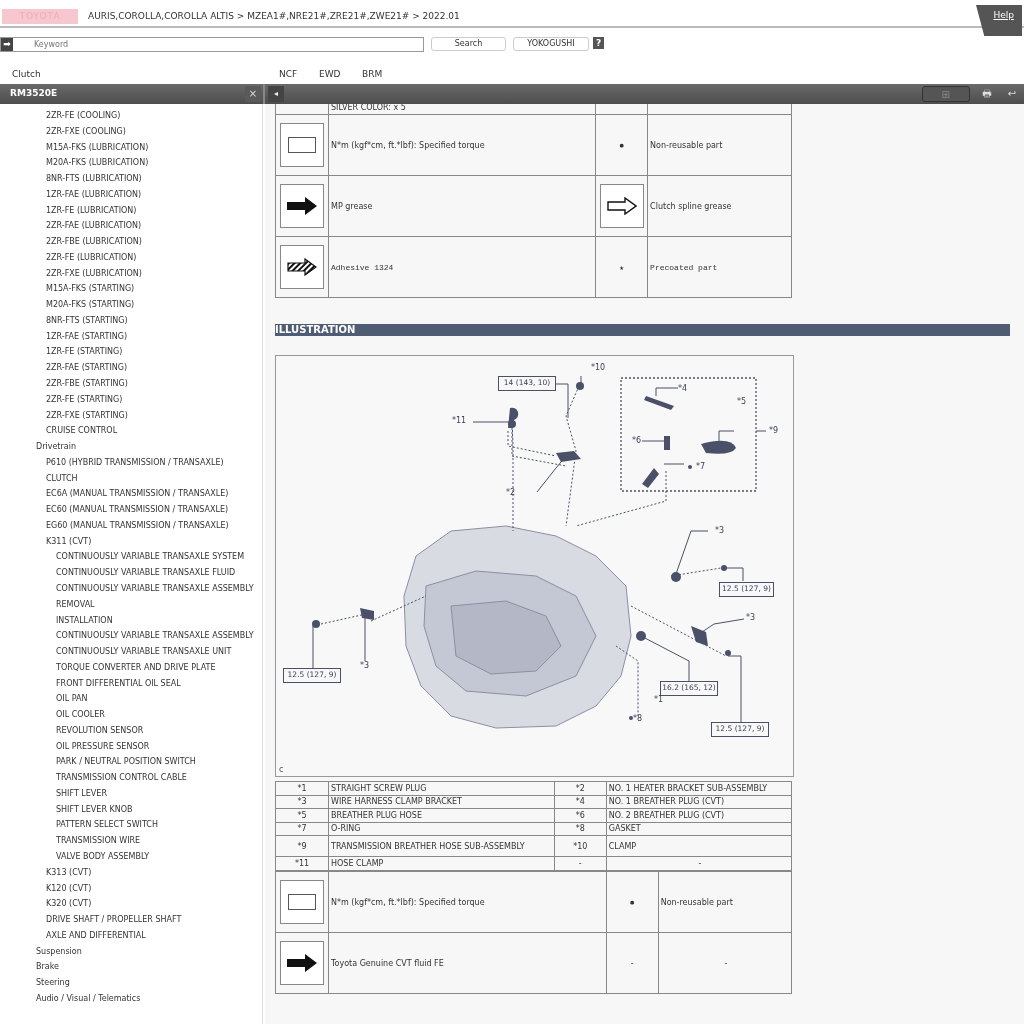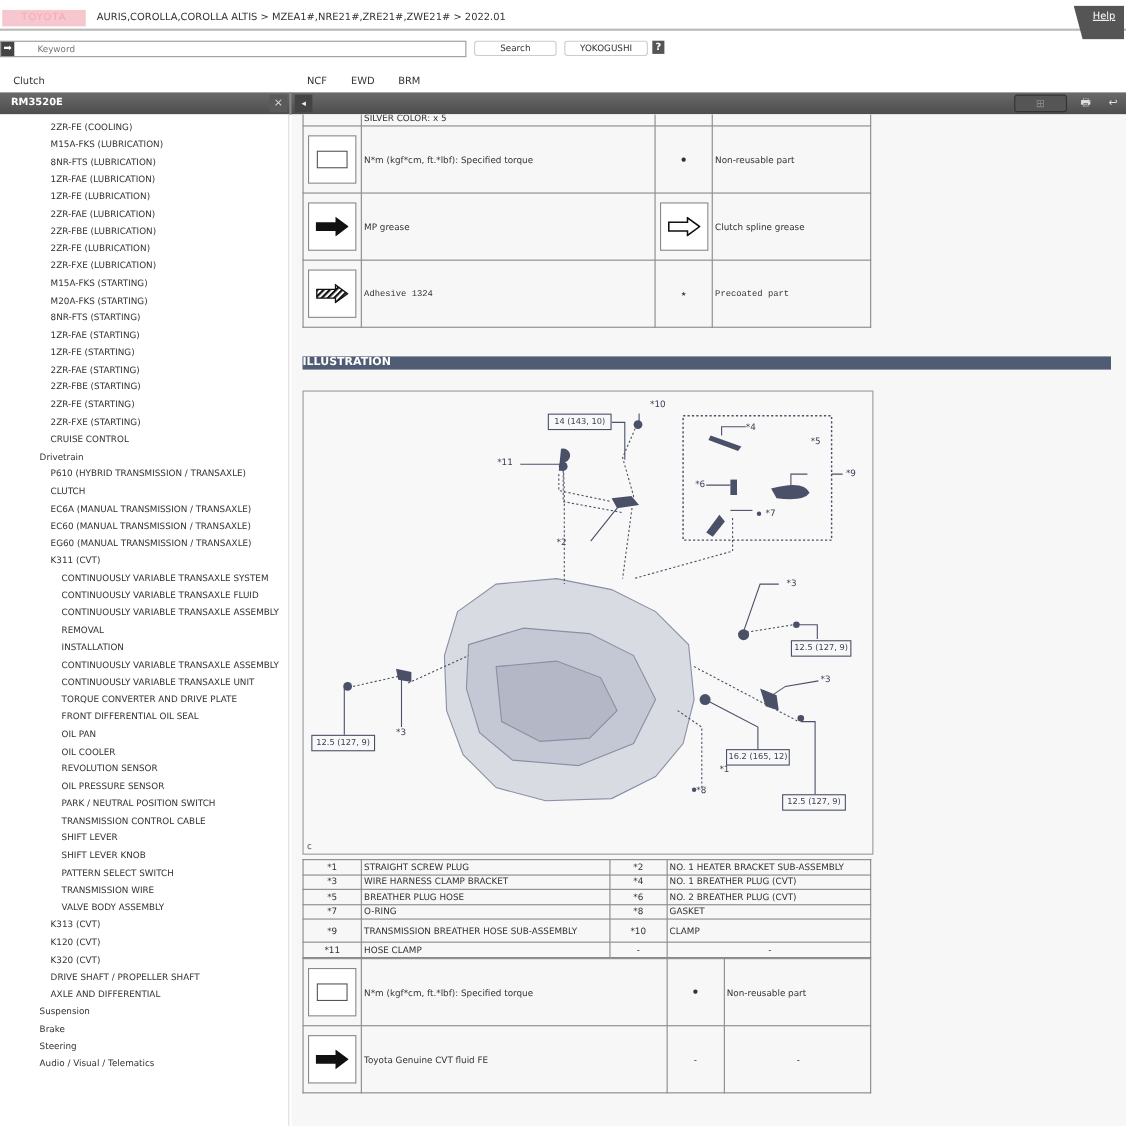--- a/index.html
+++ b/index.html
@@ -89,21 +89,23 @@
   <div id="hdr-tools">
     <span class="t" id="zoomgrp">⊞</span>
     <span class="t" id="printbtn">🖶</span>
     <span class="t" id="backbtn">↩</span>
   </div>
 </div>
 
 <div id="sidebar">
   <div id="tree">
       <div class="ti l2"><span>2ZR-FE (COOLING)</span></div>
+      <div class="ti l2"><span>2ZR-FXE (COOLING)</span></div>
       <div class="ti l2"><span>M15A-FKS (LUBRICATION)</span></div>
+      <div class="ti l2"><span>M20A-FKS (LUBRICATION)</span></div>
       <div class="ti l2"><span>8NR-FTS (LUBRICATION)</span></div>
       <div class="ti l2"><span>1ZR-FAE (LUBRICATION)</span></div>
       <div class="ti l2"><span>1ZR-FE (LUBRICATION)</span></div>
       <div class="ti l2"><span>2ZR-FAE (LUBRICATION)</span></div>
       <div class="ti l2"><span>2ZR-FBE (LUBRICATION)</span></div>
       <div class="ti l2"><span>2ZR-FE (LUBRICATION)</span></div>
       <div class="ti l2"><span>2ZR-FXE (LUBRICATION)</span></div>
       <div class="ti l2"><span>M15A-FKS (STARTING)</span></div>
       <div class="ti l2"><span>M20A-FKS (STARTING)</span></div>
       <div class="ti l2"><span>8NR-FTS (STARTING)</span></div>

